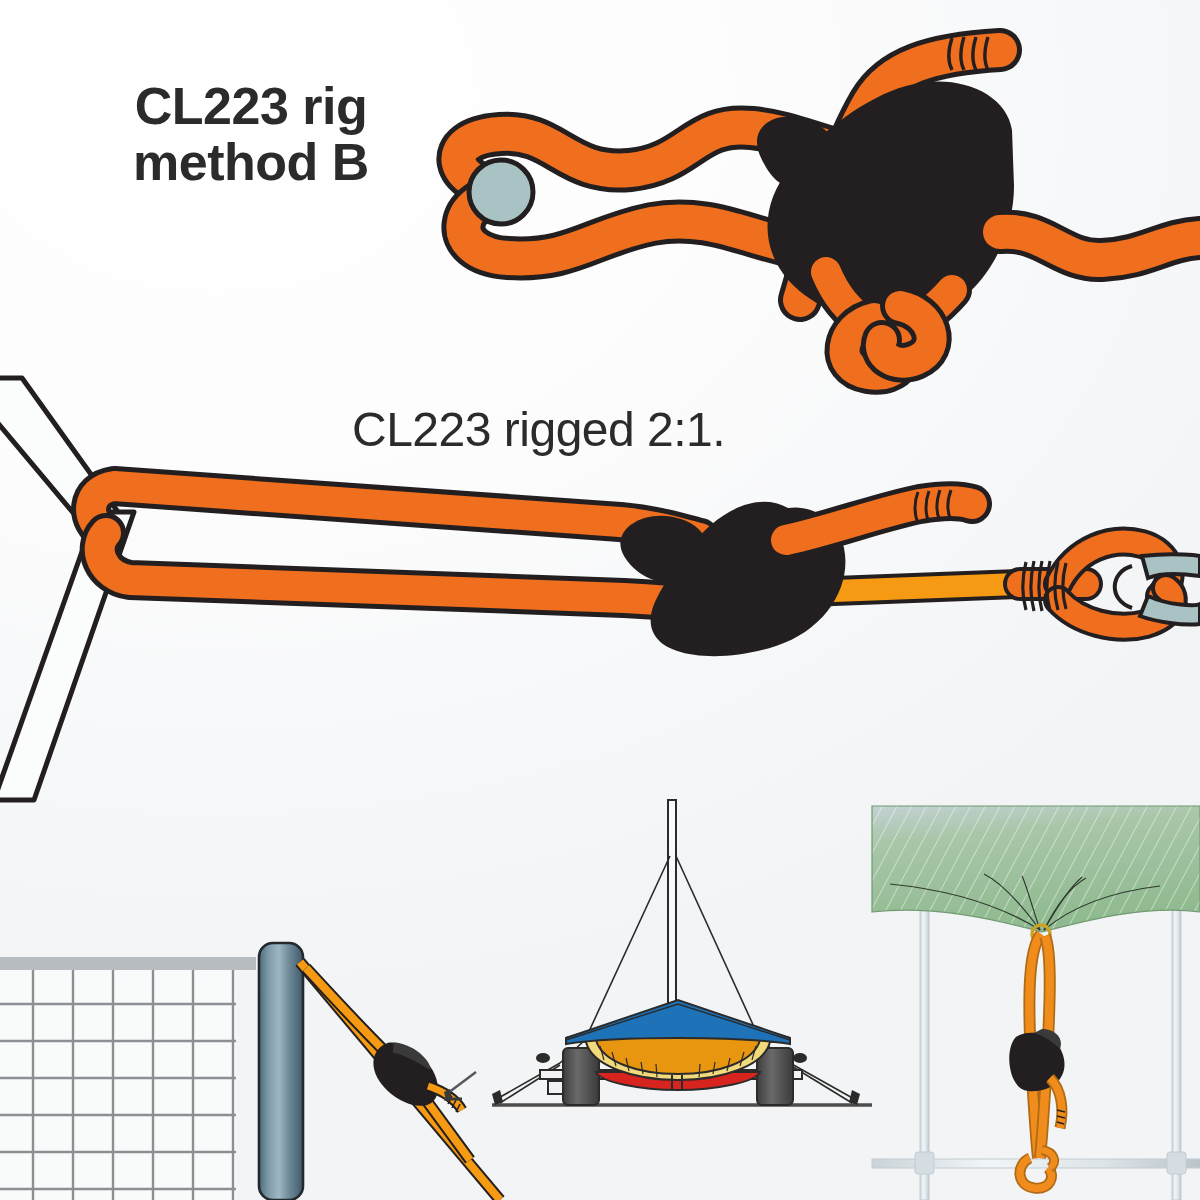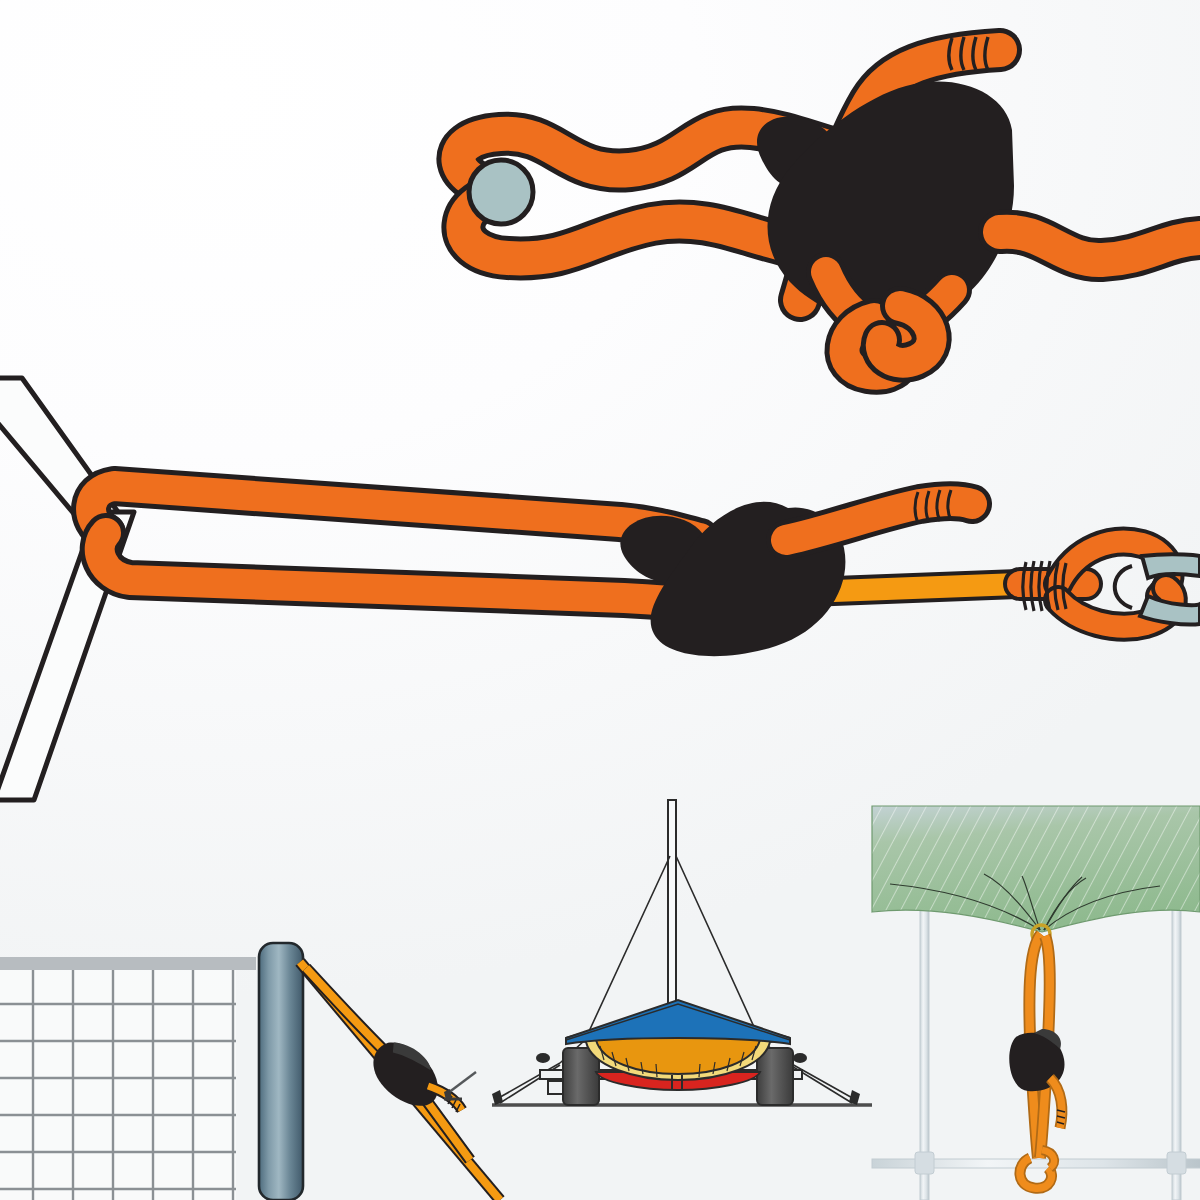--- a/index.html
+++ b/index.html
@@ -382,15 +382,18 @@
       </g>
 
       <g>
         <path d="M1142 556 C 1176 552, 1200 556, 1200 556 L 1200 576 C 1186 574, 1162 572, 1148 578 Z" fill="#a9c2c4" stroke="#231f20" stroke-width="4"></path>
         <path d="M1148 596 C 1170 606, 1196 606, 1200 604 L 1200 624 C 1184 626, 1156 622, 1140 616 Z" fill="#a9c2c4" stroke="#231f20" stroke-width="4"></path>
         <path d="M1132 566 C 1110 572, 1108 600, 1132 608" fill="none" stroke="#231f20" stroke-width="4"></path>
       </g>
     </g>
   </svg>
 
-
+  <div class="label" id="title-label">CL223 rig
+method B</div>
+
+  <div class="label" id="subtitle-label">CL223 rigged 2:1.</div>
 
 </div>
 
 </body></html>

